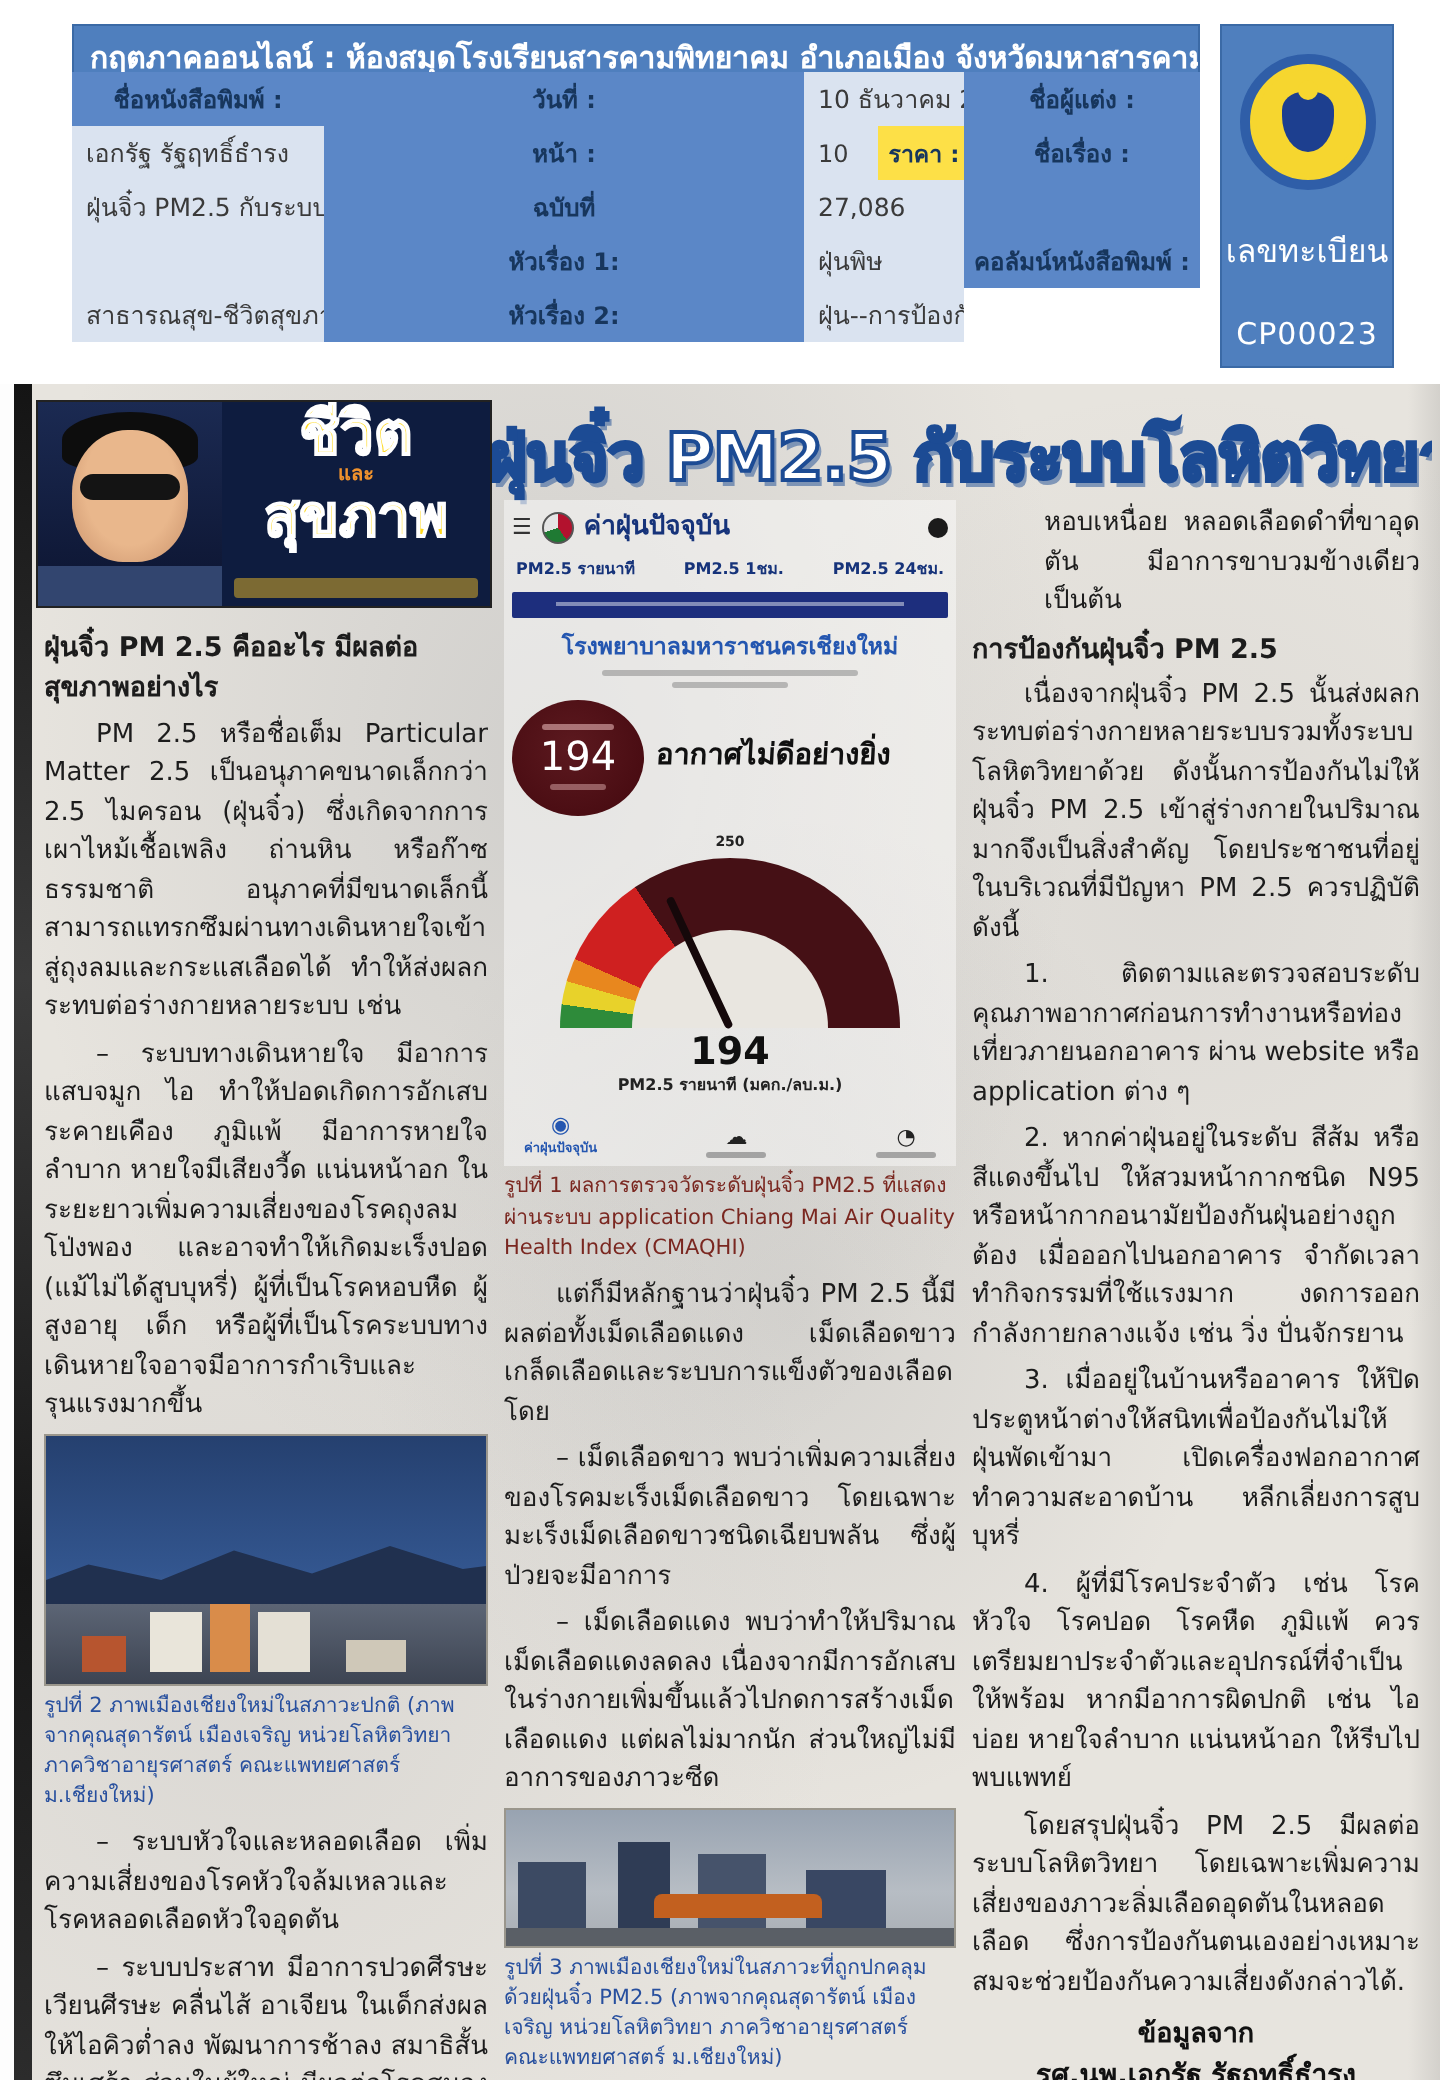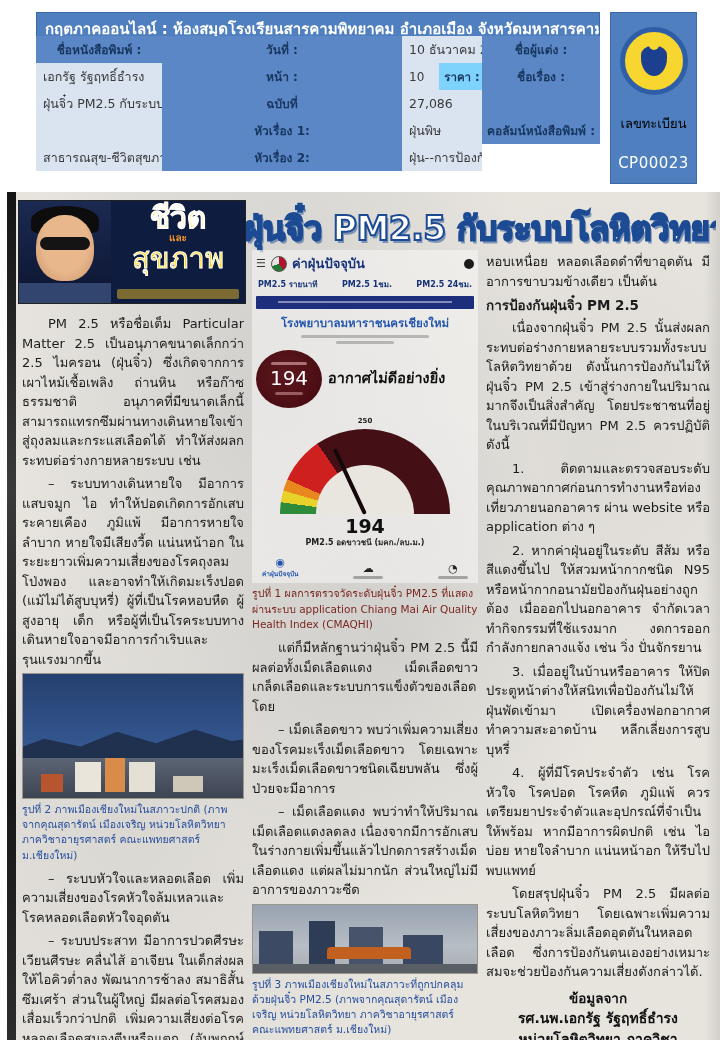--- a/index.html
+++ b/index.html
@@ -14,32 +14,32 @@
     grid-template-columns:126px 240px 80px 118px;grid-auto-rows:27px;gap:0;}
   .cell-label{background:#5b87c7;color:#17365d;font-weight:bold;font-size:12px;
     display:flex;align-items:center;justify-content:center;text-align:center;}
   .cell-value{background:#dae3f0;color:#3a3a3a;font-size:12.5px;display:flex;align-items:center;
     padding:0 7px;overflow:hidden;white-space:nowrap;}
   .cell-span2{grid-row:span 2;}
   .cell-value.topalign{align-items:flex-start;padding-top:4px;}
   .cell-label.topalign{align-items:flex-start;padding-top:4px;}
   .pp-wrap{display:flex;gap:0;padding:0;background:#dae3f0;}
   .pp-wrap .pv{flex:0 0 30px;display:flex;align-items:center;padding-left:7px;font-size:12px;color:#3a3a3a;}
-  .pp-wrap .pl{flex:0 0 46px;background:#7dd3fc;color:#17365d;font-weight:bold;font-size:11.5px;
+  .pp-wrap .pl{flex:0 0 46px;background:#fde047;color:#17365d;font-weight:bold;font-size:11.5px;
      display:flex;align-items:center;justify-content:center;}
   .pp-wrap .pv2{flex:1;display:flex;align-items:center;justify-content:center;font-size:11.5px;color:#3a3a3a;}
 
   .registry{position:absolute;left:610px;top:12px;width:87px;height:172px;background:#4f7fbe;
     border:1px solid #3b6aa6;box-sizing:border-box;display:flex;flex-direction:column;align-items:center;}
   .crest{width:58px;height:58px;border-radius:50%;margin-top:14px;background:#f6d62f;
     border:5px solid #2f5ea8;box-shadow:0 0 0 3px #f6d62f inset;position:relative;}
   .crest-core{position:absolute;left:50%;top:50%;transform:translate(-50%,-50%);width:26px;height:30px;
     background:#1d3f8f;border-radius:40% 40% 50% 50%/30% 30% 60% 60%;}
   .crest-dot{position:absolute;left:50%;top:8px;transform:translateX(-50%);width:10px;height:10px;border-radius:50%;background:#f6d62f;}
-  .registry-label{color:#000000;font-size:13px;margin-top:18px;}
+  .registry-label{color:#ffffff;font-size:16px;margin-top:18px;}
   .registry-value{color:#fff;font-size:15px;margin-top:20px;letter-spacing:.5px;}
 
   
   .scan{position:absolute;left:0;top:192px;width:720px;height:848px;background:#e7e4de;
     background-image:
       radial-gradient(ellipse at 38% 22%, rgba(130,134,142,.22), rgba(0,0,0,0) 42%),
       radial-gradient(ellipse at 55% 55%, rgba(120,124,130,.16), rgba(0,0,0,0) 38%),
       radial-gradient(ellipse at 18% 75%, rgba(140,140,145,.14), rgba(0,0,0,0) 35%),
       radial-gradient(ellipse at 82% 30%, rgba(150,150,155,.12), rgba(0,0,0,0) 30%),
       linear-gradient(90deg, rgba(60,60,60,.25) 0px, rgba(0,0,0,0) 14px),
@@ -58,21 +58,21 @@
     border:1px solid #222;display:flex;overflow:hidden;}
   .badge-photo{position:relative;flex:0 0 92px;background:linear-gradient(180deg,#1b2a52,#0c1430);}
   .hair{position:absolute;left:12px;top:5px;width:68px;height:28px;background:#0d0d0d;border-radius:50% 50% 20% 20%;}
   .face{position:absolute;left:17px;top:14px;width:58px;height:66px;border-radius:48% 48% 44% 44%;
     background:radial-gradient(ellipse at 50% 42%, #e9b78c 55%, #c8906a);}
   .glasses{position:absolute;left:21px;top:36px;width:50px;height:13px;background:#141414;border-radius:7px;}
   .shoulders{position:absolute;left:0;bottom:0;width:100%;height:20px;background:#32456f;}
   .badge-text{flex:1;text-align:center;padding-top:2px;position:relative;}
   .badge-w1{font-size:30px;font-weight:bold;color:#ffd91c;-webkit-text-stroke:1px #fff;line-height:1.0;}
   .badge-and{font-size:10px;color:#f0922d;font-weight:bold;line-height:1;}
-  .badge-w2{font-size:29px;font-weight:normal;color:#ffd91c;-webkit-text-stroke:1px #fff;line-height:1.05;}
+  .badge-w2{font-size:29px;font-weight:bold;color:#ffd91c;-webkit-text-stroke:1px #fff;line-height:1.05;}
   .badge-strip{position:absolute;left:6px;right:6px;bottom:4px;height:10px;background:#b8952d;opacity:.65;border-radius:2px;}
 
   .col{position:absolute;font-size:13px;line-height:1.5;color:#1c1c1c;}
   .col-left{left:22px;top:122px;width:222px;}
   .col-mid{left:252px;top:58px;width:226px;}
   .col-right{left:486px;top:60px;width:224px;}
   .p{margin:0 0 4px 0;text-indent:2em;text-align:justify;}
   .subhead{font-weight:bold;font-size:13.5px;margin:0 0 3px 0;}
   .caption{font-size:10.5px;line-height:1.45;margin:3px 0 6px 0;}
   .caption-blue{color:#274f9e;}
@@ -204,20 +204,21 @@
       </div>
       <div class="badge-text">
         <div class="badge-w1">ชีวิต</div>
         <div class="badge-and">และ</div>
         <div class="badge-w2">สุขภาพ</div>
         <div class="badge-strip"></div>
       </div>
     </div>
 
     <div class="col col-left">
+      <div class="subhead">ฝุ่นจิ๋ว PM 2.5 คืออะไร มีผลต่อสุขภาพอย่างไร</div>
       <p class="p">PM 2.5 หรือชื่อเต็ม Particular Matter 2.5 เป็นอนุภาคขนาดเล็กกว่า 2.5 ไมครอน (ฝุ่นจิ๋ว) ซึ่งเกิดจากการเผาไหม้เชื้อเพลิง ถ่านหิน หรือก๊าซธรรมชาติ อนุภาคที่มีขนาดเล็กนี้สามารถแทรกซึมผ่านทางเดินหายใจเข้าสู่ถุงลมและกระแสเลือดได้ ทำให้ส่งผลกระทบต่อร่างกายหลายระบบ เช่น</p>
       <p class="p">– ระบบทางเดินหายใจ มีอาการแสบจมูก ไอ ทำให้ปอดเกิดการอักเสบ ระคายเคือง ภูมิแพ้ มีอาการหายใจลำบาก หายใจมีเสียงวี้ด แน่นหน้าอก ในระยะยาวเพิ่มความเสี่ยงของโรคถุงลมโป่งพอง และอาจทำให้เกิดมะเร็งปอด (แม้ไม่ได้สูบบุหรี่) ผู้ที่เป็นโรคหอบหืด ผู้สูงอายุ เด็ก หรือผู้ที่เป็นโรคระบบทางเดินหายใจอาจมีอาการกำเริบและรุนแรงมากขึ้น</p>
       <div class="fig-photo">
         <div class="sky-clear"></div>
         <div class="mountain"></div>
         <div class="cityrow"></div>
         <div class="bld b4"></div>
         <div class="bld b1"></div>
         <div class="bld b2"></div>
         <div class="bld b3"></div>
@@ -258,21 +259,21 @@
           </div>
           <div class="status">อากาศไม่ดีอย่างยิ่ง</div>
         </div>
         <div class="gauge-wrap">
           <span class="gauge-max">250</span>
           <div class="gauge"></div>
           <div class="gauge-hole"></div>
           <div class="needle"></div>
         </div>
         <div class="gauge-val">194</div>
-        <div class="gauge-unit">PM2.5 อดขาวชนี (มคก./ลบ.ม.)</div>
+        <div class="gauge-unit">PM2.5 รายนาที (มคก./ลบ.ม.)</div>
         <div class="app-nav">
           <div class="nav-item">
             <span class="nav-ic">◉</span>
             <span class="nav-lab">ค่าฝุ่นปัจจุบัน</span>
           </div>
           <div class="nav-item">
             <span class="nav-ic dark">☁</span>
             <span class="nav-bar"></span>
           </div>
           <div class="nav-item">
@@ -292,21 +293,21 @@
         <div class="b33"></div>
         <div class="b34"></div>
         <div class="roof3"></div>
         <div class="ground3"></div>
       </div>
       <div class="caption caption-blue">รูปที่ 3 ภาพเมืองเชียงใหม่ในสภาวะที่ถูกปกคลุมด้วยฝุ่นจิ๋ว PM2.5 (ภาพจากคุณสุดารัตน์ เมืองเจริญ หน่วยโลหิตวิทยา ภาควิชาอายุรศาสตร์ คณะแพทยศาสตร์ ม.เชียงใหม่)</div>
 
     </div>
 
     <div class="col col-right">
-      <p class="p" style="text-indent:0;">หอบเหนื่อย หลอดเลือดดำที่ขาอุดตัน มีอาการขาบวมข้างเดียว เป็นต้น</p>
+      <p class="p" style="text-indent:0;margin-left:36px;">หอบเหนื่อย หลอดเลือดดำที่ขาอุดตัน มีอาการขาบวมข้างเดียว เป็นต้น</p>
       <div class="subhead">การป้องกันฝุ่นจิ๋ว PM 2.5</div>
       <p class="p">เนื่องจากฝุ่นจิ๋ว PM 2.5 นั้นส่งผลกระทบต่อร่างกายหลายระบบรวมทั้งระบบโลหิตวิทยาด้วย ดังนั้นการป้องกันไม่ให้ฝุ่นจิ๋ว PM 2.5 เข้าสู่ร่างกายในปริมาณมากจึงเป็นสิ่งสำคัญ โดยประชาชนที่อยู่ในบริเวณที่มีปัญหา PM 2.5 ควรปฏิบัติดังนี้</p>
       <p class="p">1. ติดตามและตรวจสอบระดับคุณภาพอากาศก่อนการทำงานหรือท่องเที่ยวภายนอกอาคาร ผ่าน website หรือ application ต่าง ๆ</p>
       <p class="p">2. หากค่าฝุ่นอยู่ในระดับ สีส้ม หรือ สีแดงขึ้นไป ให้สวมหน้ากากชนิด N95 หรือหน้ากากอนามัยป้องกันฝุ่นอย่างถูกต้อง เมื่อออกไปนอกอาคาร จำกัดเวลาทำกิจกรรมที่ใช้แรงมาก งดการออกกำลังกายกลางแจ้ง เช่น วิ่ง ปั่นจักรยาน</p>
       <p class="p">3. เมื่ออยู่ในบ้านหรืออาคาร ให้ปิดประตูหน้าต่างให้สนิทเพื่อป้องกันไม่ให้ฝุ่นพัดเข้ามา เปิดเครื่องฟอกอากาศ ทำความสะอาดบ้าน หลีกเลี่ยงการสูบบุหรี่</p>
       <p class="p">4. ผู้ที่มีโรคประจำตัว เช่น โรคหัวใจ โรคปอด โรคหืด ภูมิแพ้ ควรเตรียมยาประจำตัวและอุปกรณ์ที่จำเป็นให้พร้อม หากมีอาการผิดปกติ เช่น ไอบ่อย หายใจลำบาก แน่นหน้าอก ให้รีบไปพบแพทย์</p>
       <p class="p">โดยสรุปฝุ่นจิ๋ว PM 2.5 มีผลต่อระบบโลหิตวิทยา โดยเฉพาะเพิ่มความเสี่ยงของภาวะลิ่มเลือดอุดตันในหลอดเลือด ซึ่งการป้องกันตนเองอย่างเหมาะสมจะช่วยป้องกันความเสี่ยงดังกล่าวได้.</p>
       <div class="credits">
         <div class="c0">ข้อมูลจาก</div>
         <div>รศ.นพ.เอกรัฐ รัฐฤทธิ์ธำรง</div>

